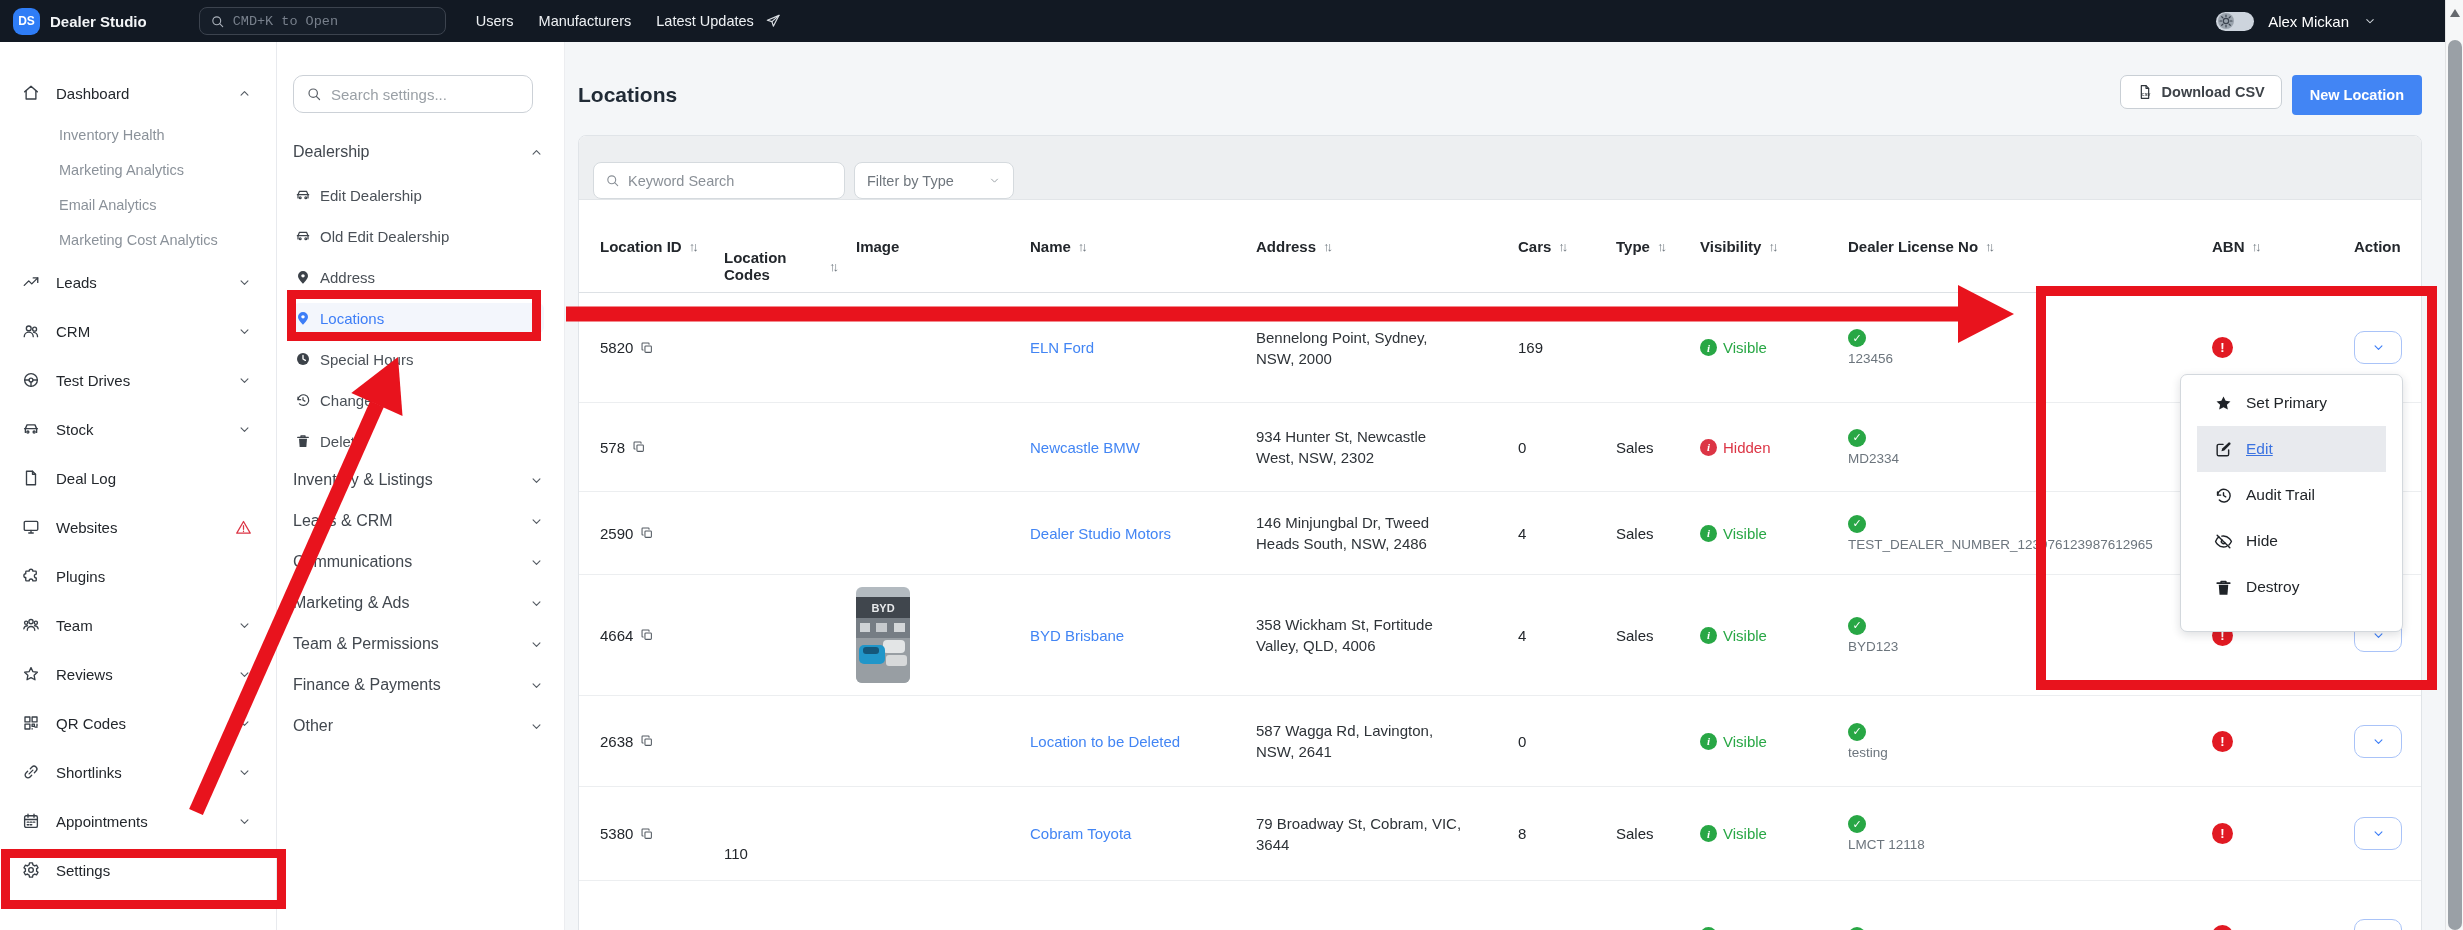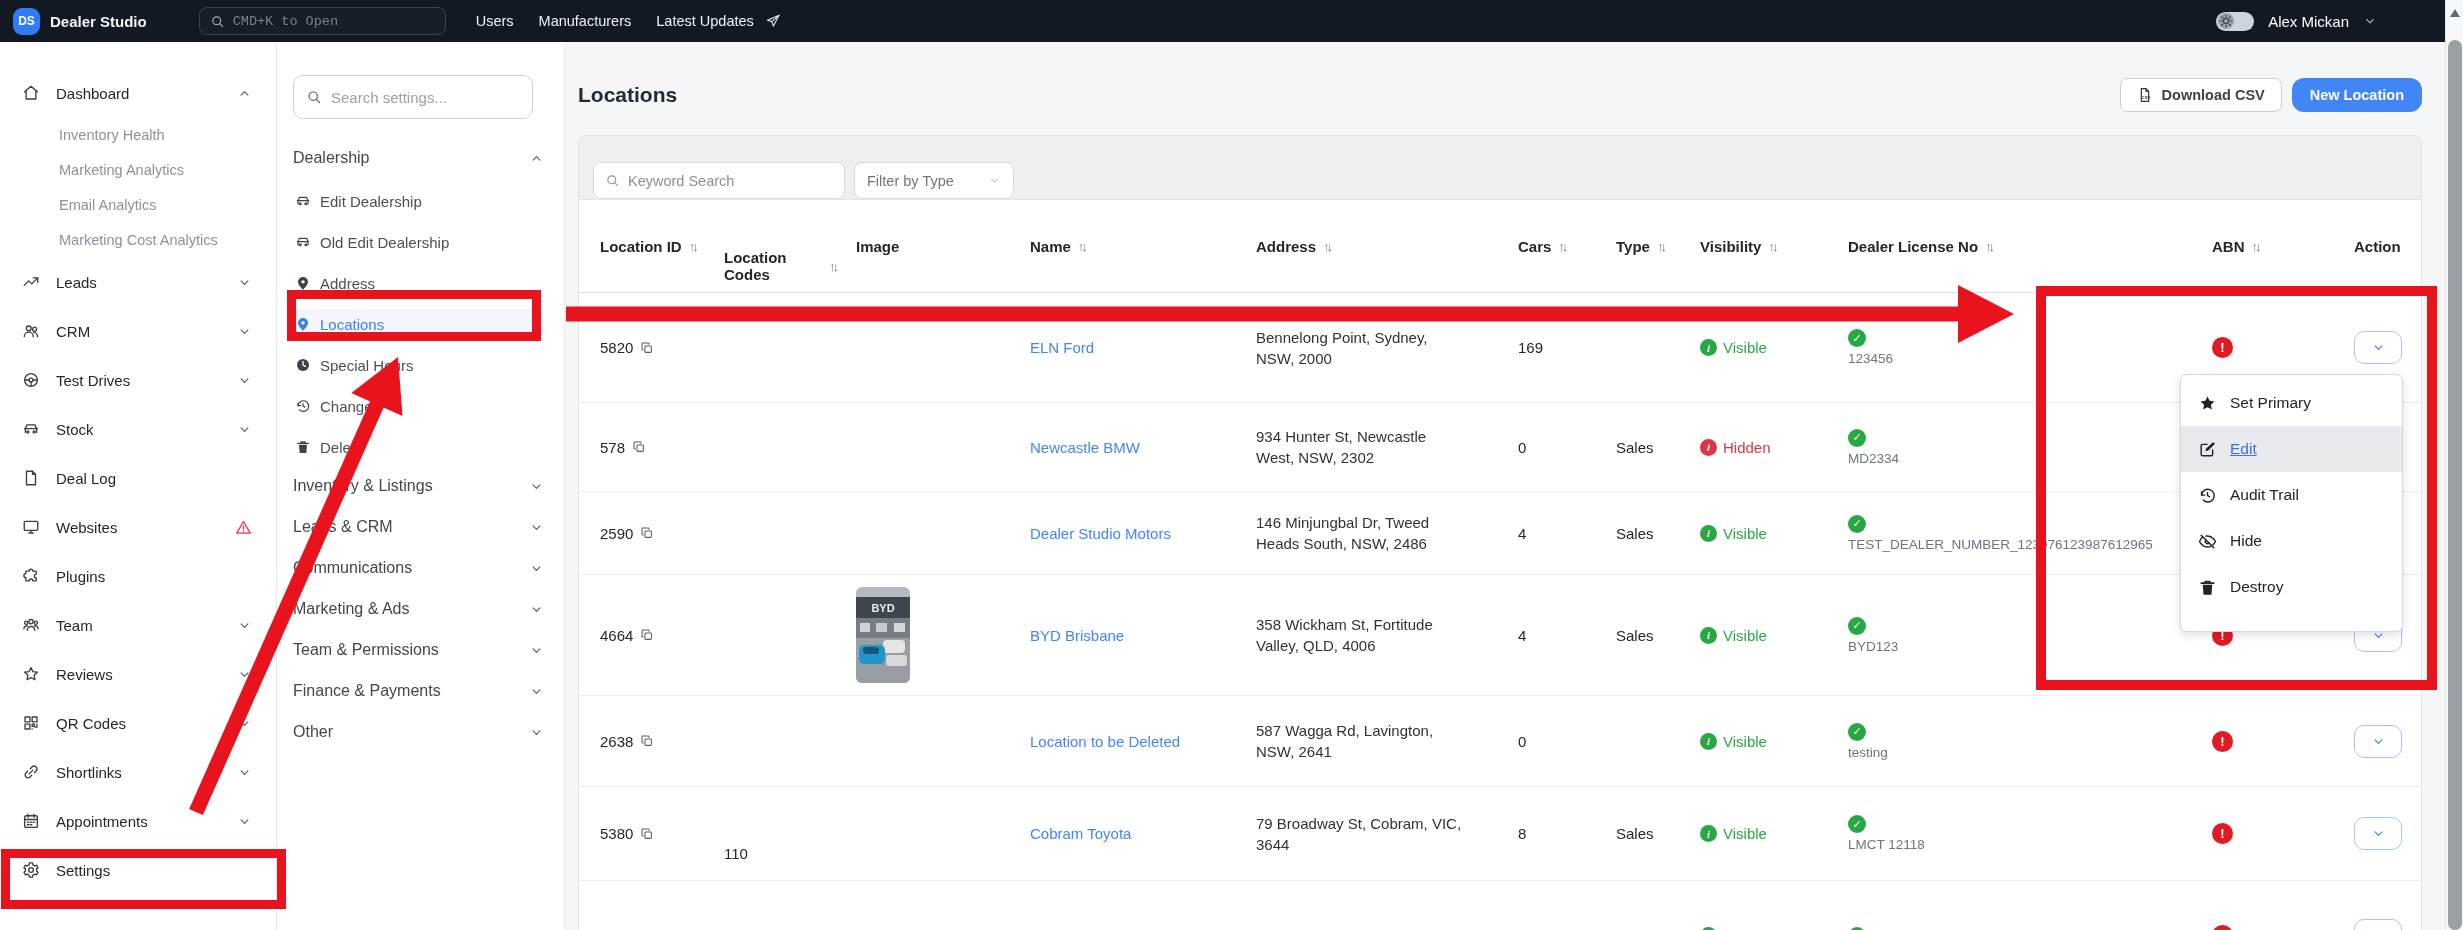--- a/index.html
+++ b/index.html
@@ -32,21 +32,21 @@
   .side-item { height:30px; margin-bottom:19px; display:flex; align-items:center; padding:0 24px 0 22px; cursor:pointer; }
   .side-item .ic { width:18px; height:18px; color:#383f47; flex:0 0 18px; }
   .side-item .lbl { font-size:15px; color:#23272c; margin-left:16px; }
   .side-item .chev { margin-left:auto; width:15px; height:15px; color:#545b63; }
   .side-item .warn { margin-left:auto; width:17px; height:17px; color:#dc3545; }
   .side-sub { font-size:14.5px; color:#8b929a; padding-left:59px; height:22px; margin-bottom:13px; cursor:pointer; }
 
   
   .settings-nav { position:absolute; top:42px; left:277px; width:288px; height:888px; background:#fff;
                   border-right:1px solid #ecedf0; padding:33px 20px 0 16px; z-index:4; }
-  .set-search { width:240px; height:44px; border:1px solid #ccd1d7; border-radius:10px; background:#fff;
+  .set-search { width:240px; height:38px; border:1px solid #ccd1d7; border-radius:10px; background:#fff;
                 display:flex; align-items:center; gap:9px; padding:0 12px; margin-bottom:26px; }
   .set-search .ic { width:16px; height:16px; color:#5b6168; }
   .set-search input { border:none; outline:none; font-size:15px; color:#343a40; width:170px; background:transparent;
                       font-family:"Liberation Sans","DejaVu Sans",sans-serif; }
   .set-search input::placeholder { color:#9aa0a6; }
   .set-head { display:flex; align-items:center; height:26px; margin-bottom:15px; cursor:pointer; }
   .set-head .lbl { font-size:16px; color:#41474e; }
   .set-head .chev { margin-left:auto; width:15px; height:15px; color:#545b63; }
   .set-item { display:flex; align-items:center; height:30px; margin-bottom:11px; padding-left:2px; cursor:pointer; border-radius:6px; }
   .set-item .ic { width:16px; height:16px; color:#3c4249; flex:0 0 16px; }
@@ -56,21 +56,21 @@
   .set-group { margin-bottom:4px; }
 
   
   .main { position:absolute; top:42px; left:565px; width:1898px; height:888px; padding:36px 41px 0 13px; }
   .title-row { display:flex; align-items:center; height:34px; margin-bottom:23px; }
   .page-title { font-size:21px; font-weight:700; color:#212b36; }
   .title-actions { margin-left:auto; display:flex; gap:10px; }
   .btn-csv { height:34px; border:1px solid #c9cfd5; background:#fff; border-radius:7px; display:flex; align-items:center;
              gap:9px; padding:0 16px; font-size:14.5px; font-weight:600; color:#3e4349; cursor:pointer; }
   .btn-csv .ic { width:16px; height:16px; color:#2f353b; }
-  .btn-primary { height:34px; background:#4285f4; color:#fff; border:none; border-radius:12px; padding:0 18px;
+  .btn-primary { height:40px; background:#4285f4; color:#fff; border:none; border-radius:4px; padding:0 18px;
                  font-size:14.5px; font-weight:600; cursor:pointer; font-family:inherit; }
 
   .card { background:#fff; border:1px solid #e0e4e8; border-radius:8px; height:810px; overflow:hidden; }
   .filter-bar { background:#edeff1; border-bottom:1px solid #e2e5e8; height:64px; display:flex; align-items:flex-end; padding:0 14px; gap:9px; }
   .kw-search { width:252px; height:37px; background:#fff; border:1px solid #d5dade; border-radius:8px;
                display:flex; align-items:center; gap:8px; padding:0 11px; }
   .kw-search .ic { width:15px; height:15px; color:#8a9097; }
   .kw-search input { border:none; outline:none; font-size:14.5px; width:190px; color:#343a40; background:transparent;
                      font-family:"Liberation Sans","DejaVu Sans",sans-serif; }
   .kw-search input::placeholder { color:#8a9097; }
@@ -102,21 +102,21 @@
   .lic-text { font-size:13.5px; color:#6c757d; white-space:nowrap; }
   .abn-alert { width:21px; height:21px; border-radius:50%; background:#e11a23; color:#fff; font-weight:700;
                font-size:13px; display:flex; align-items:center; justify-content:center; }
   .act-btn { width:48px; height:33px; border:1px solid #a9c3f8; background:#fff; border-radius:10px;
              display:flex; align-items:center; justify-content:center; cursor:pointer; }
   .act-btn .chev { width:15px; height:15px; color:#3d7ef7; }
   .loc-img { width:54px; height:96px; border-radius:6px; overflow:hidden; }
 
   
   .menu { position:absolute; left:2180px; top:374px; width:223px; height:258px; background:#fff;
-          border:1px solid #d3d8dd; border-radius:7px; box-shadow:0 3px 10px rgba(20,30,40,.14); z-index:40; padding:5px 0; }
+          border:1px solid #d3d8dd; border-radius:7px; box-shadow:0 3px 10px rgba(20,30,40,.14); z-index:40; padding:5px 16px; }
   .menu-item { height:46px; display:flex; align-items:center; padding-left:17px; gap:13px; cursor:pointer; }
   .menu-item .ic { width:19px; height:19px; color:#1f2328; }
   .menu-item .lbl { font-size:15.5px; color:#212529; }
   .menu-item.hl { background:#e8eaee; }
   .menu-item.hl .lbl { color:#3a72e0; text-decoration:underline; }
 
   
   .scrollbar { position:absolute; top:0; right:0; width:18px; height:930px; background:#f6f7f8;
                border-left:1px solid #e2e3e5; z-index:70; }
   .sb-up { position:absolute; top:9px; left:4px; width:0; height:0;

